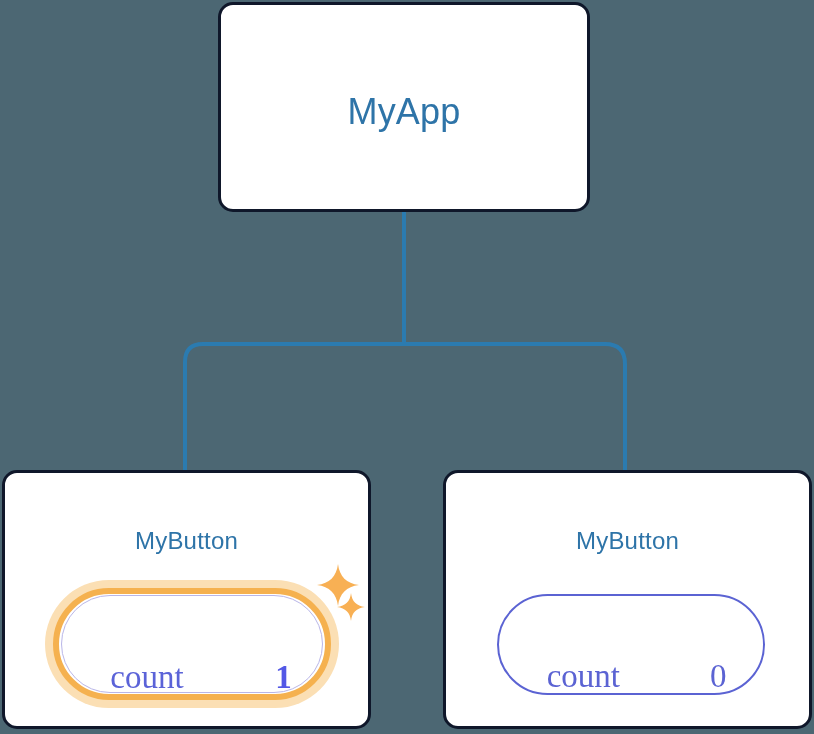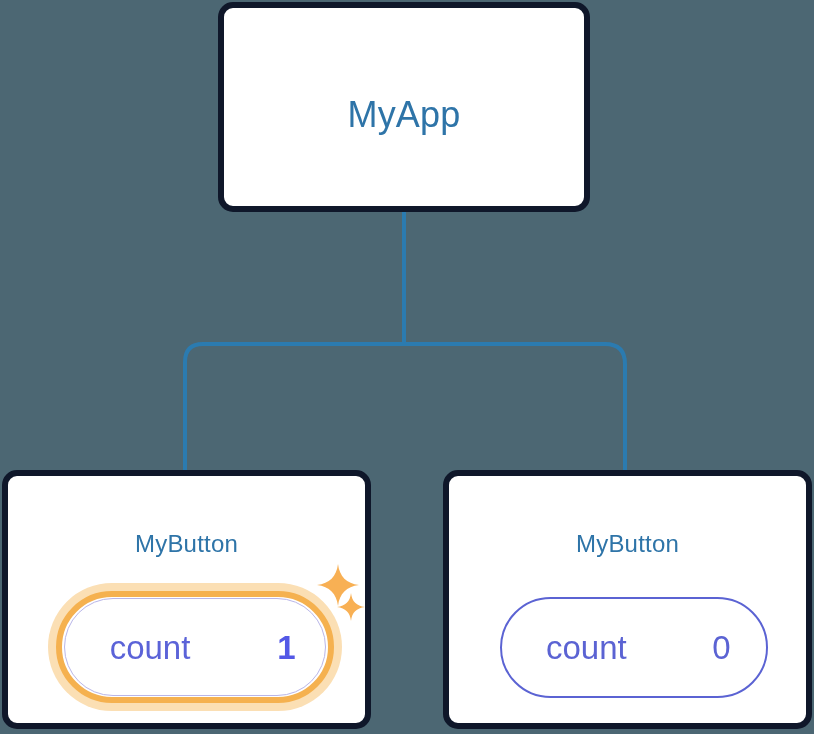--- a/index.html
+++ b/index.html
@@ -27,21 +27,21 @@
     top: 0;
     width: 814px;
     height: 734px;
     pointer-events: none;
   }
 
   
   .node-card {
     position: absolute;
     background: #FFFFFF;
-    border: 6px solid #0f172a;
+    border: 3px solid #0f172a;
     border-radius: 15px;
     box-sizing: border-box;
   }
   .node-root {
     left: 218px;
     top: 2px;
     width: 372px;
     height: 210px;
   }
   .node-child-left {
@@ -74,23 +74,24 @@
   }
   .node-child-left .node-title,
   .node-child-right .node-title {
     top: 48px;
     font-size: 24px;
     line-height: 40px;
   }
   .pill {
     position: relative;
     display: flex;
-    align-items: center;
+    align-items: flex-end;
     box-sizing: border-box;
     background: #FFFFFF;
+    font-family: Liberation Serif, serif;
   }
 
   
   .pill-plain {
     position: absolute;
     left: 51px;
     top: 121px;
     width: 268px;
     height: 101px;
     border: 2px solid #5B63D3;

